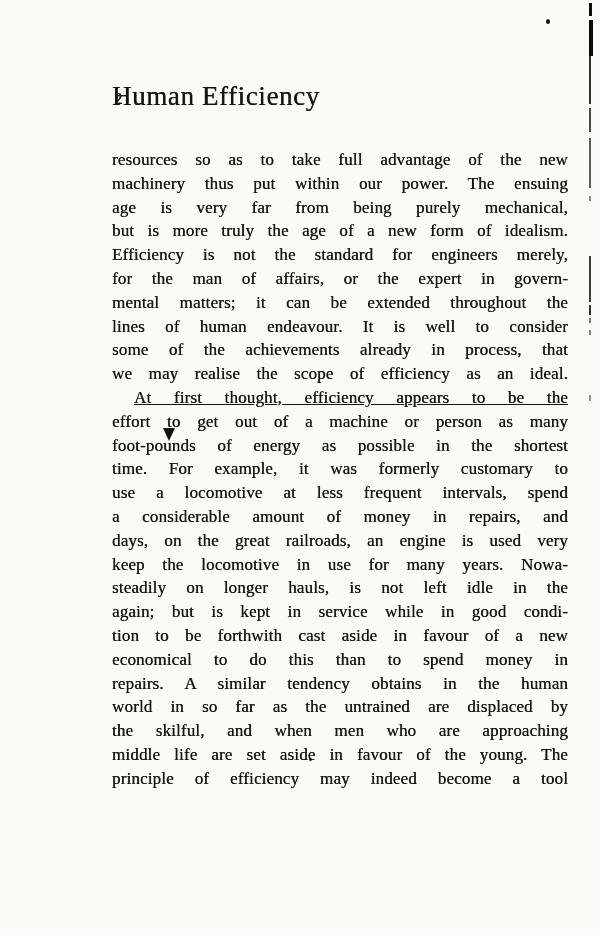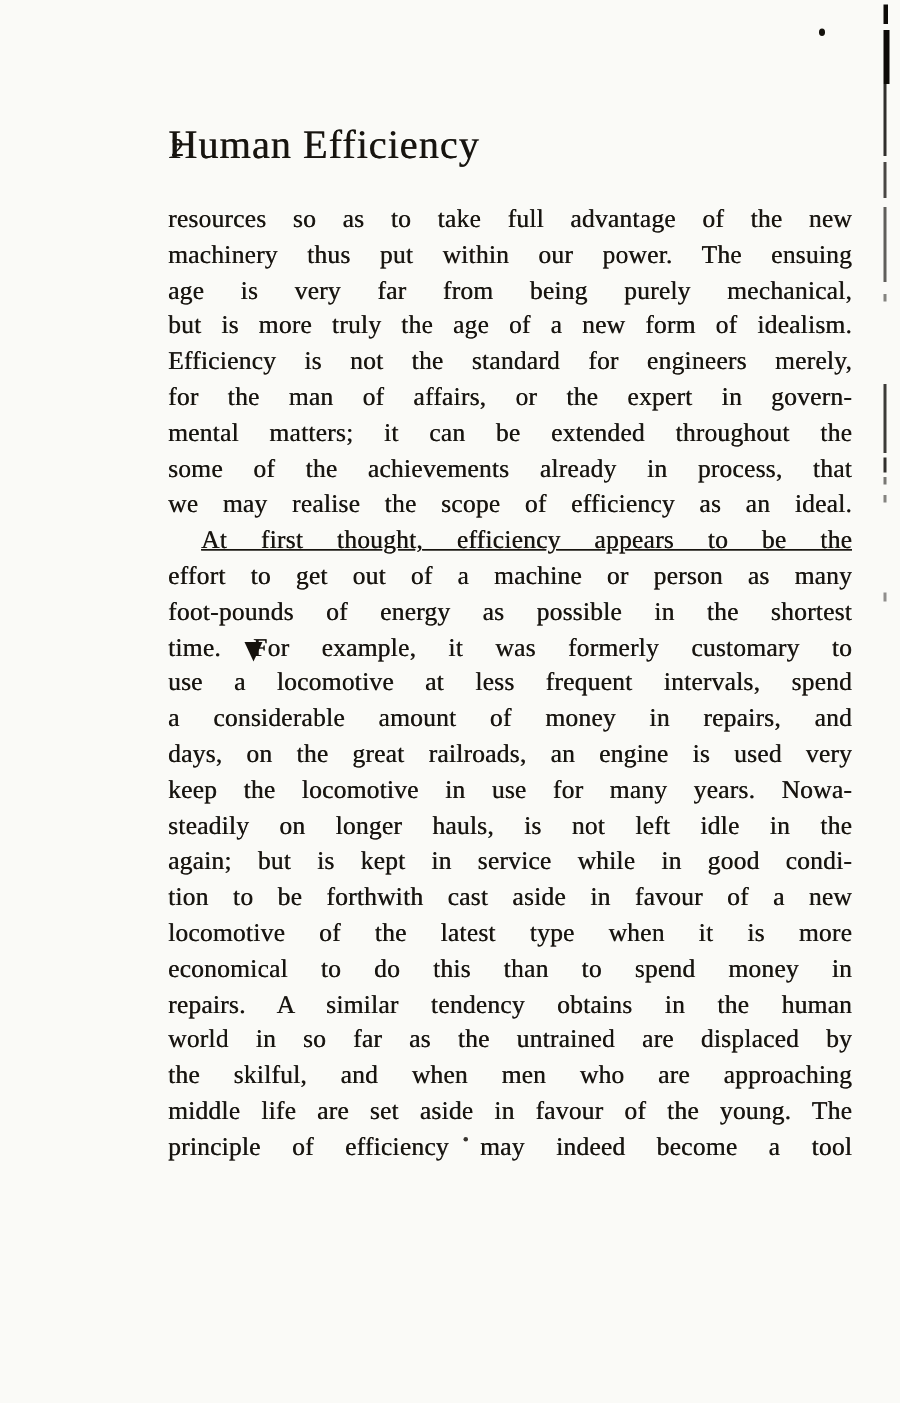--- a/index.html
+++ b/index.html
@@ -35,21 +35,21 @@
     display: block;
     font-size: 27px;
     letter-spacing: 0.6px;
     line-height: 32px;
   }
 
   
   .text-block {
     position: absolute;
     left: 112px;
-    top: 134px;
+    top: 148px;
     width: 456px;
   }
   .line {
     height: 23.8px;
     line-height: 23.8px;
     font-size: 17px;
     letter-spacing: 0.15px;
     text-align: justify;
     text-align-last: justify;
     text-justify: inter-word;
@@ -101,34 +101,34 @@
   </header>
 
   <main class="text-block">
       <div class="line">resources so as to take full advantage of the new</div>
       <div class="line">machinery thus put within our power.  The ensuing</div>
       <div class="line">age is very far from being purely mechanical,</div>
       <div class="line">but is more truly the age of a new form of idealism.</div>
       <div class="line">Efficiency is not the standard for engineers merely,</div>
       <div class="line">for the man of affairs, or the expert in govern-</div>
       <div class="line">mental matters; it can be extended throughout the</div>
+      <div class="line">lines of human endeavour.  It is well to consider</div>
       <div class="line">some of the achievements already in process, that</div>
       <div class="line">we may realise the scope of efficiency as an ideal.</div>
       <div class="line indent">At first thought, efficiency appears to be the</div>
       <div class="line">effort to get out of a machine or person as many</div>
       <div class="line">foot-pounds of energy as possible in the shortest</div>
       <div class="line">time.  For example, it was formerly customary to</div>
       <div class="line">use a locomotive at less frequent intervals, spend</div>
       <div class="line">a considerable amount of money in repairs, and</div>
       <div class="line">days, on the great railroads, an engine is used very</div>
       <div class="line">keep the locomotive in use for many years.  Nowa-</div>
       <div class="line">steadily on longer hauls, is not left idle in the</div>
       <div class="line">again; but is kept in service while in good condi-</div>
       <div class="line">tion to be forthwith cast aside in favour of a new</div>
-      <div class="line">locomotive of the latest type when it is more</div>
       <div class="line">economical to do this than to spend money in</div>
       <div class="line">repairs.  A similar tendency obtains in the human</div>
       <div class="line">world in so far as the untrained are displaced by</div>
       <div class="line">the skilful, and when men who are approaching</div>
       <div class="line">middle life are set aside in favour of the young.  The</div>
       <div class="line">principle of efficiency may indeed become a tool</div>
     </main>
 
   <div class="ink-mark"></div>
   <div class="speck speck-a"></div>

